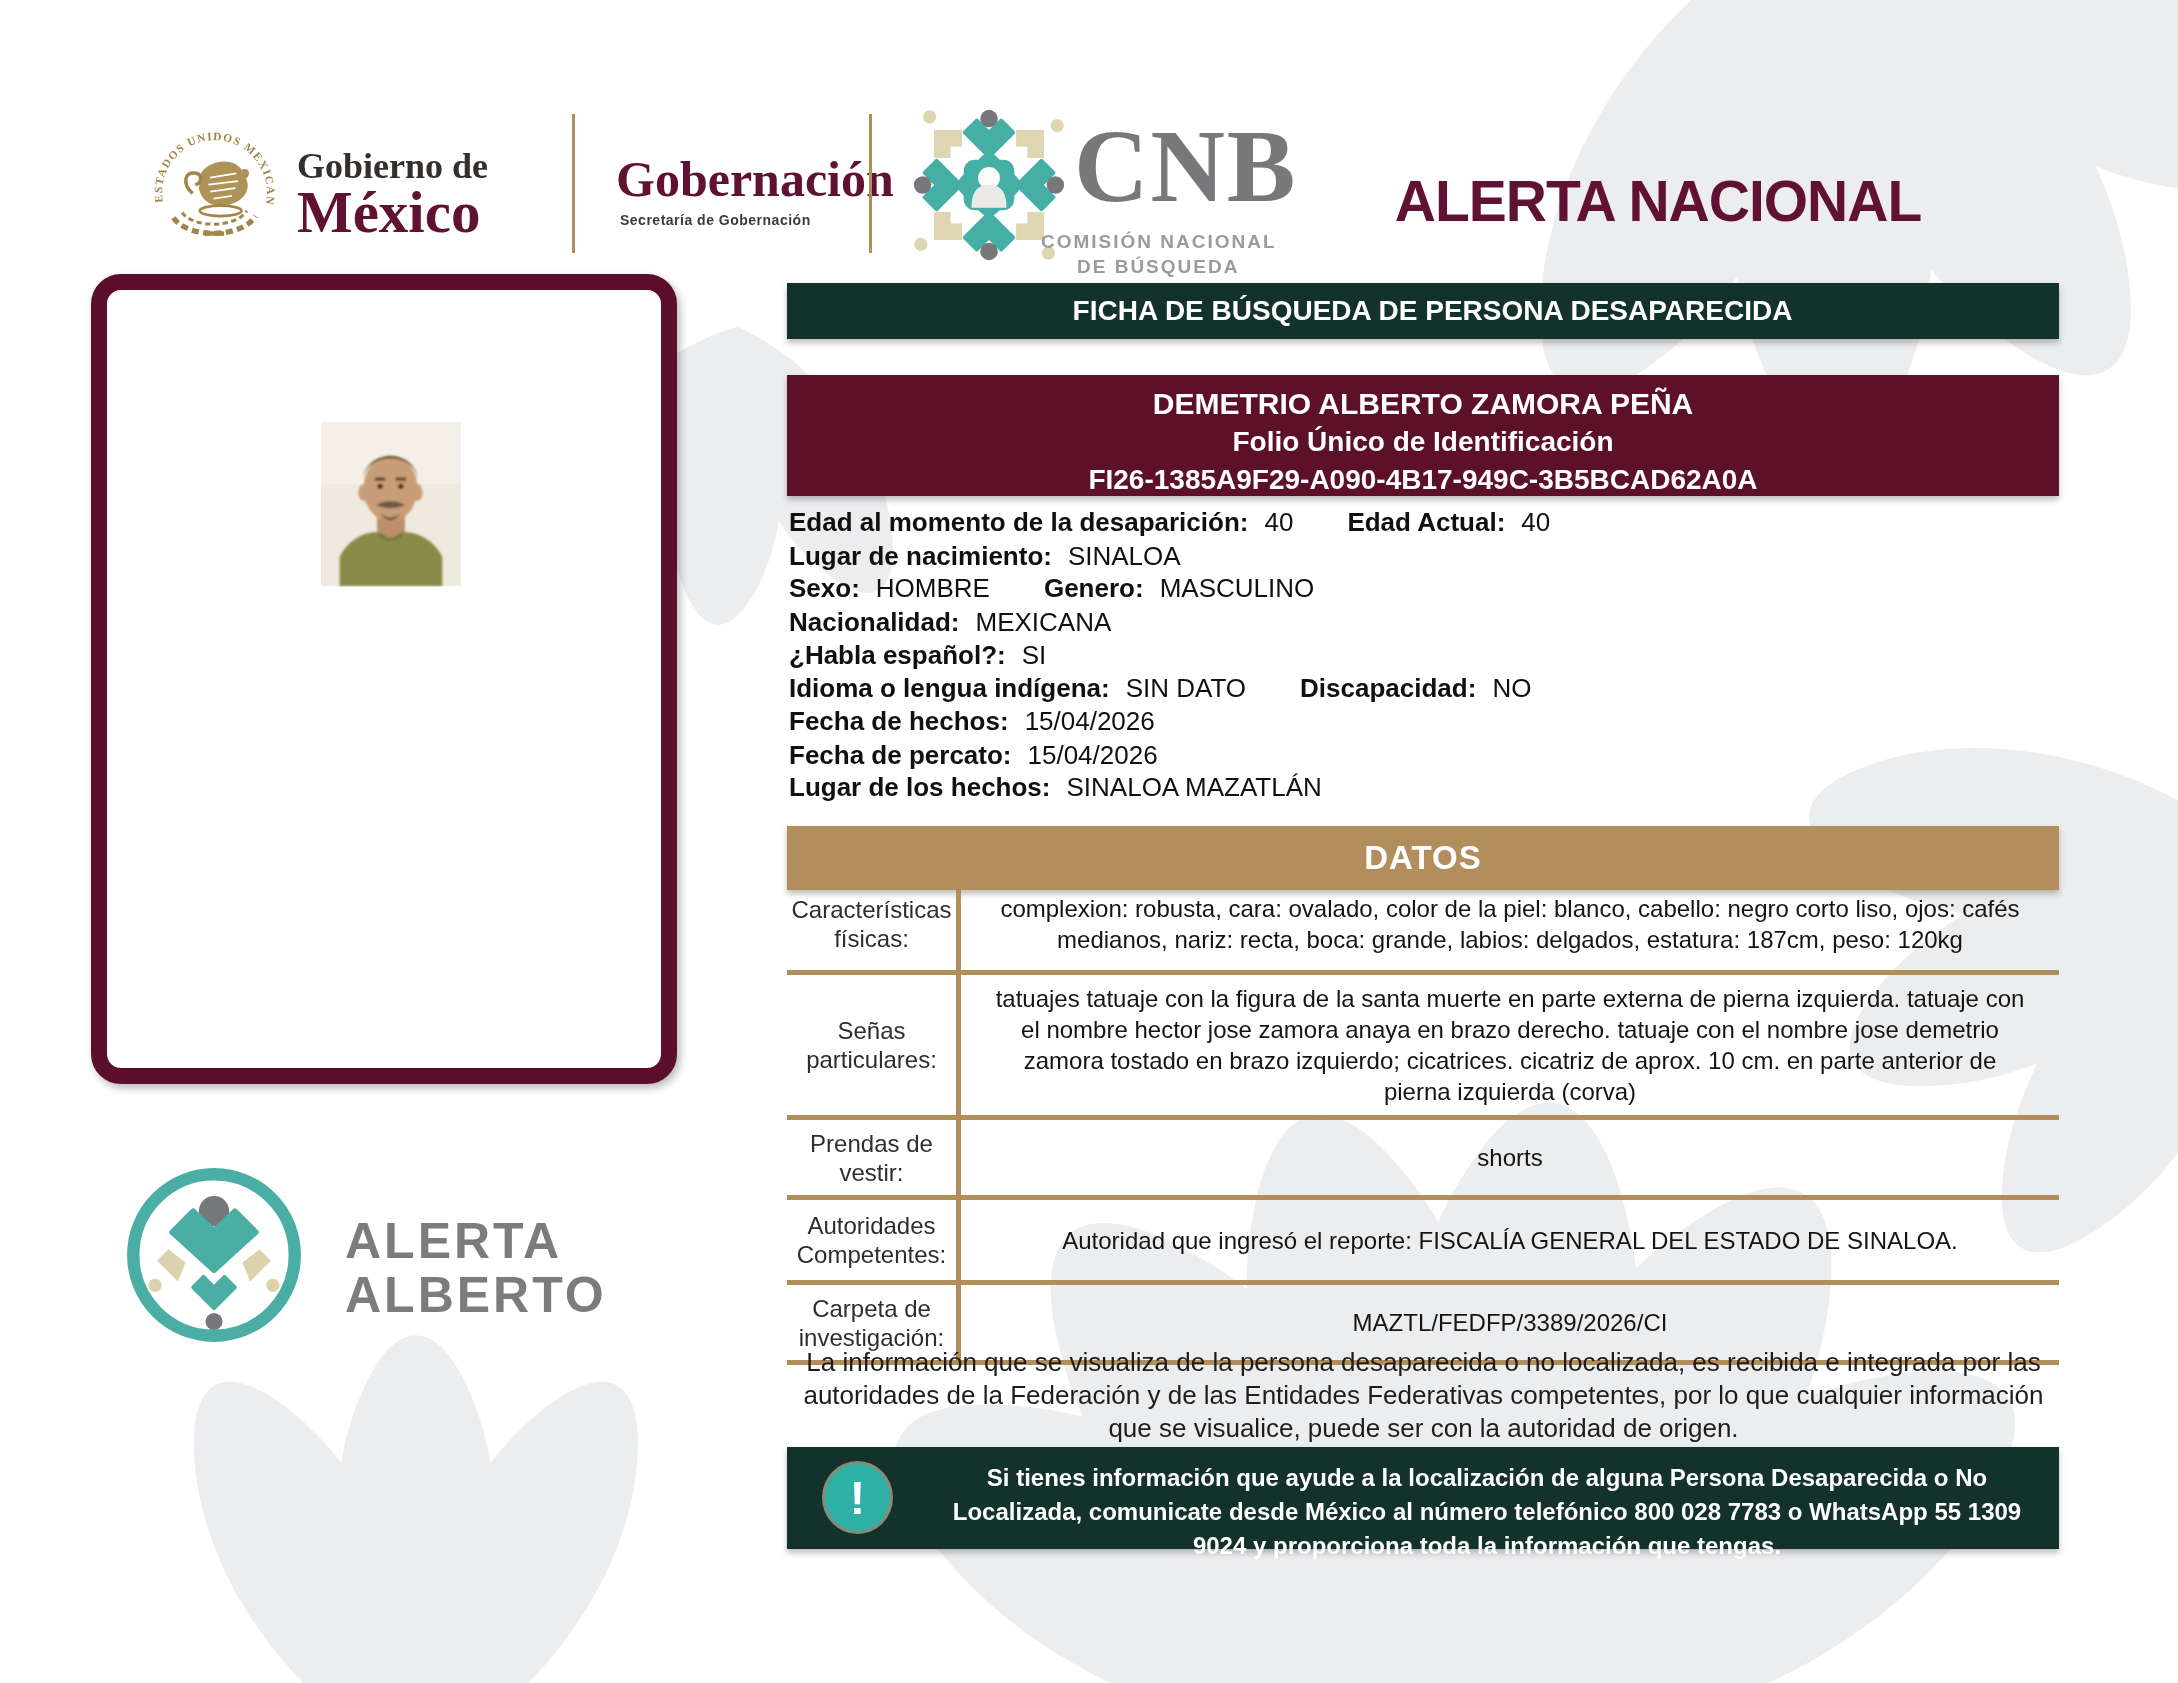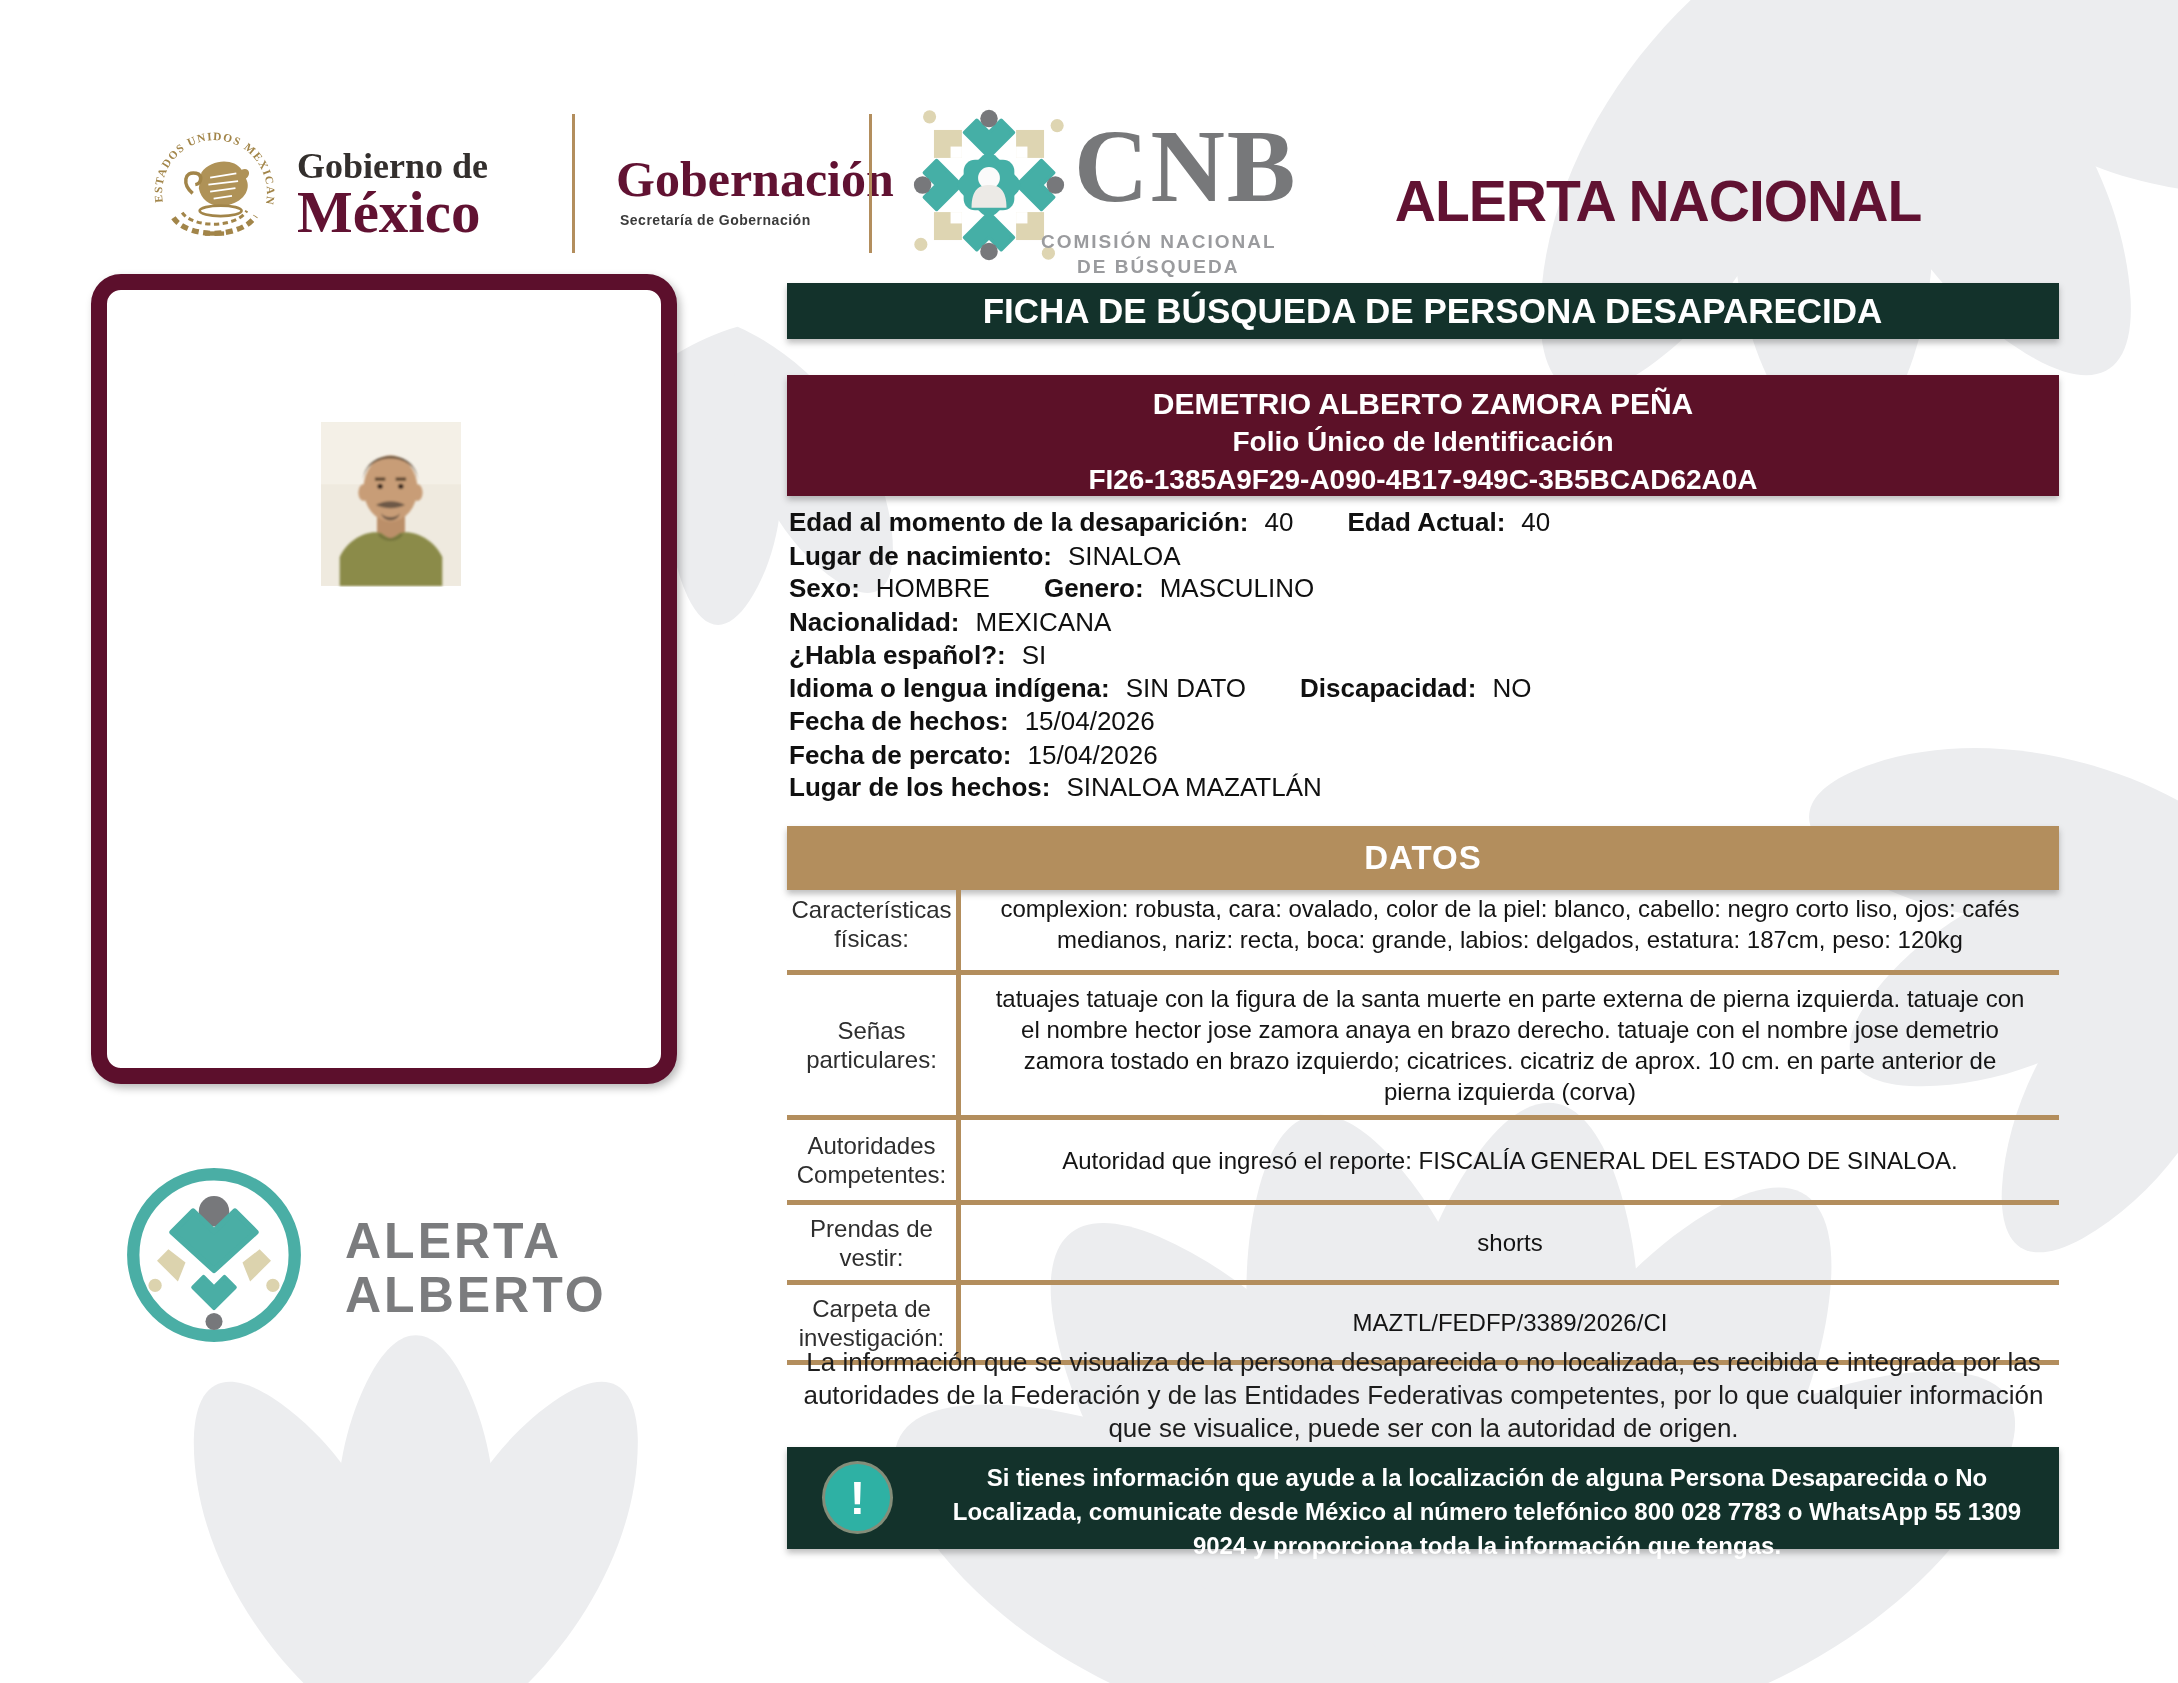--- a/index.html
+++ b/index.html
@@ -26,21 +26,21 @@
   .alert-title { left:1376px; top:168px; width:564px; text-align:center; font-size:57px; font-weight:bold; color:#611232; letter-spacing:-1px; }
 
   
   .photo-frame { left:91px; top:274px; width:586px; height:810px; background:#fff; border:16px solid #5c0f2c; border-radius:30px; box-shadow:3px 4px 8px rgba(0,0,0,.28); }
   .photo { left:321px; top:421px; width:140px; height:166px; }
   .an-logo-mark { left:119px; top:1160px; }
   .an-logo-text { left:345px; top:1214px; width:327px; font-size:50px; line-height:54px; font-weight:bold; color:#7b7c7e; letter-spacing:3px; }
 
   
   .banner { left:787px; width:1272px; color:#fff; font-weight:bold; text-align:center; box-shadow:0 4px 6px rgba(70,70,70,.35); }
-  .ficha-banner { top:283px; height:56px; background:#13322B; font-size:35px; line-height:56px;padding-left:19px; }
+  .ficha-banner { top:283px; height:56px; background:#13322B; font-size:28px; line-height:56px;padding-left:19px; }
   .person-banner { top:375px; height:121px; background:#5c1128; padding-top:10px; }
   .person-name { font-size:30px; line-height:38px; }
   .person-folio-label { font-size:28px; line-height:38px; }
   .person-folio { font-size:28px; line-height:38px; }
   .datos-banner { top:814px; height:64px; background:#B38E5D; font-size:33px; line-height:64px; letter-spacing:1px;margin-top:12px; }
 
   
   .fline { position:absolute; left:789px; width:1272px; font-size:26px; color:#101010; white-space:nowrap; }
   .fl { font-weight:bold; }
   .fv { margin-left:16px; }
@@ -249,28 +249,28 @@
 
   <div class="abs z2 dtable">
     <div class="trow r1">
       <div class="tlabel">Características físicas:</div>
       <div class="tval">complexion: robusta, cara: ovalado, color de la piel: blanco, cabello: negro corto liso, ojos: cafés medianos, nariz: recta, boca: grande, labios: delgados, estatura: 187cm, peso: 120kg</div>
     </div>
     <div class="trow r2">
       <div class="tlabel">Señas particulares:</div>
       <div class="tval">tatuajes tatuaje con la figura de la santa muerte en parte externa de pierna izquierda. tatuaje con el nombre hector jose zamora anaya en brazo derecho. tatuaje con el nombre jose demetrio zamora tostado en brazo izquierdo; cicatrices. cicatriz de aprox. 10 cm. en parte anterior de pierna izquierda (corva)</div>
     </div>
+    <div class="trow r3">
+      <div class="tlabel">Prendas de vestir:</div>
+      <div class="tval">shorts</div>
+    </div>
     <div class="trow r4">
       <div class="tlabel">Autoridades Competentes:</div>
       <div class="tval">Autoridad que ingresó el reporte: FISCALÍA GENERAL DEL ESTADO DE SINALOA.</div>
     </div>
-    <div class="trow r3">
-      <div class="tlabel">Prendas de vestir:</div>
-      <div class="tval">shorts</div>
-    </div>
     <div class="trow r5">
       <div class="tlabel">Carpeta de investigación:</div>
       <div class="tval">MAZTL/FEDFP/3389/2026/CI</div>
     </div>
   </div>
 
   <div class="abs z2 disclaimer">La información que se visualiza de la persona desaparecida o no localizada, es recibida e integrada por las autoridades de la Federación y de las Entidades Federativas competentes, por lo que cualquier información que se visualice, puede ser con la autoridad de origen.</div>
 
   <div class="abs z2 hotline-banner">
     <div class="hotline-icon">!</div>

